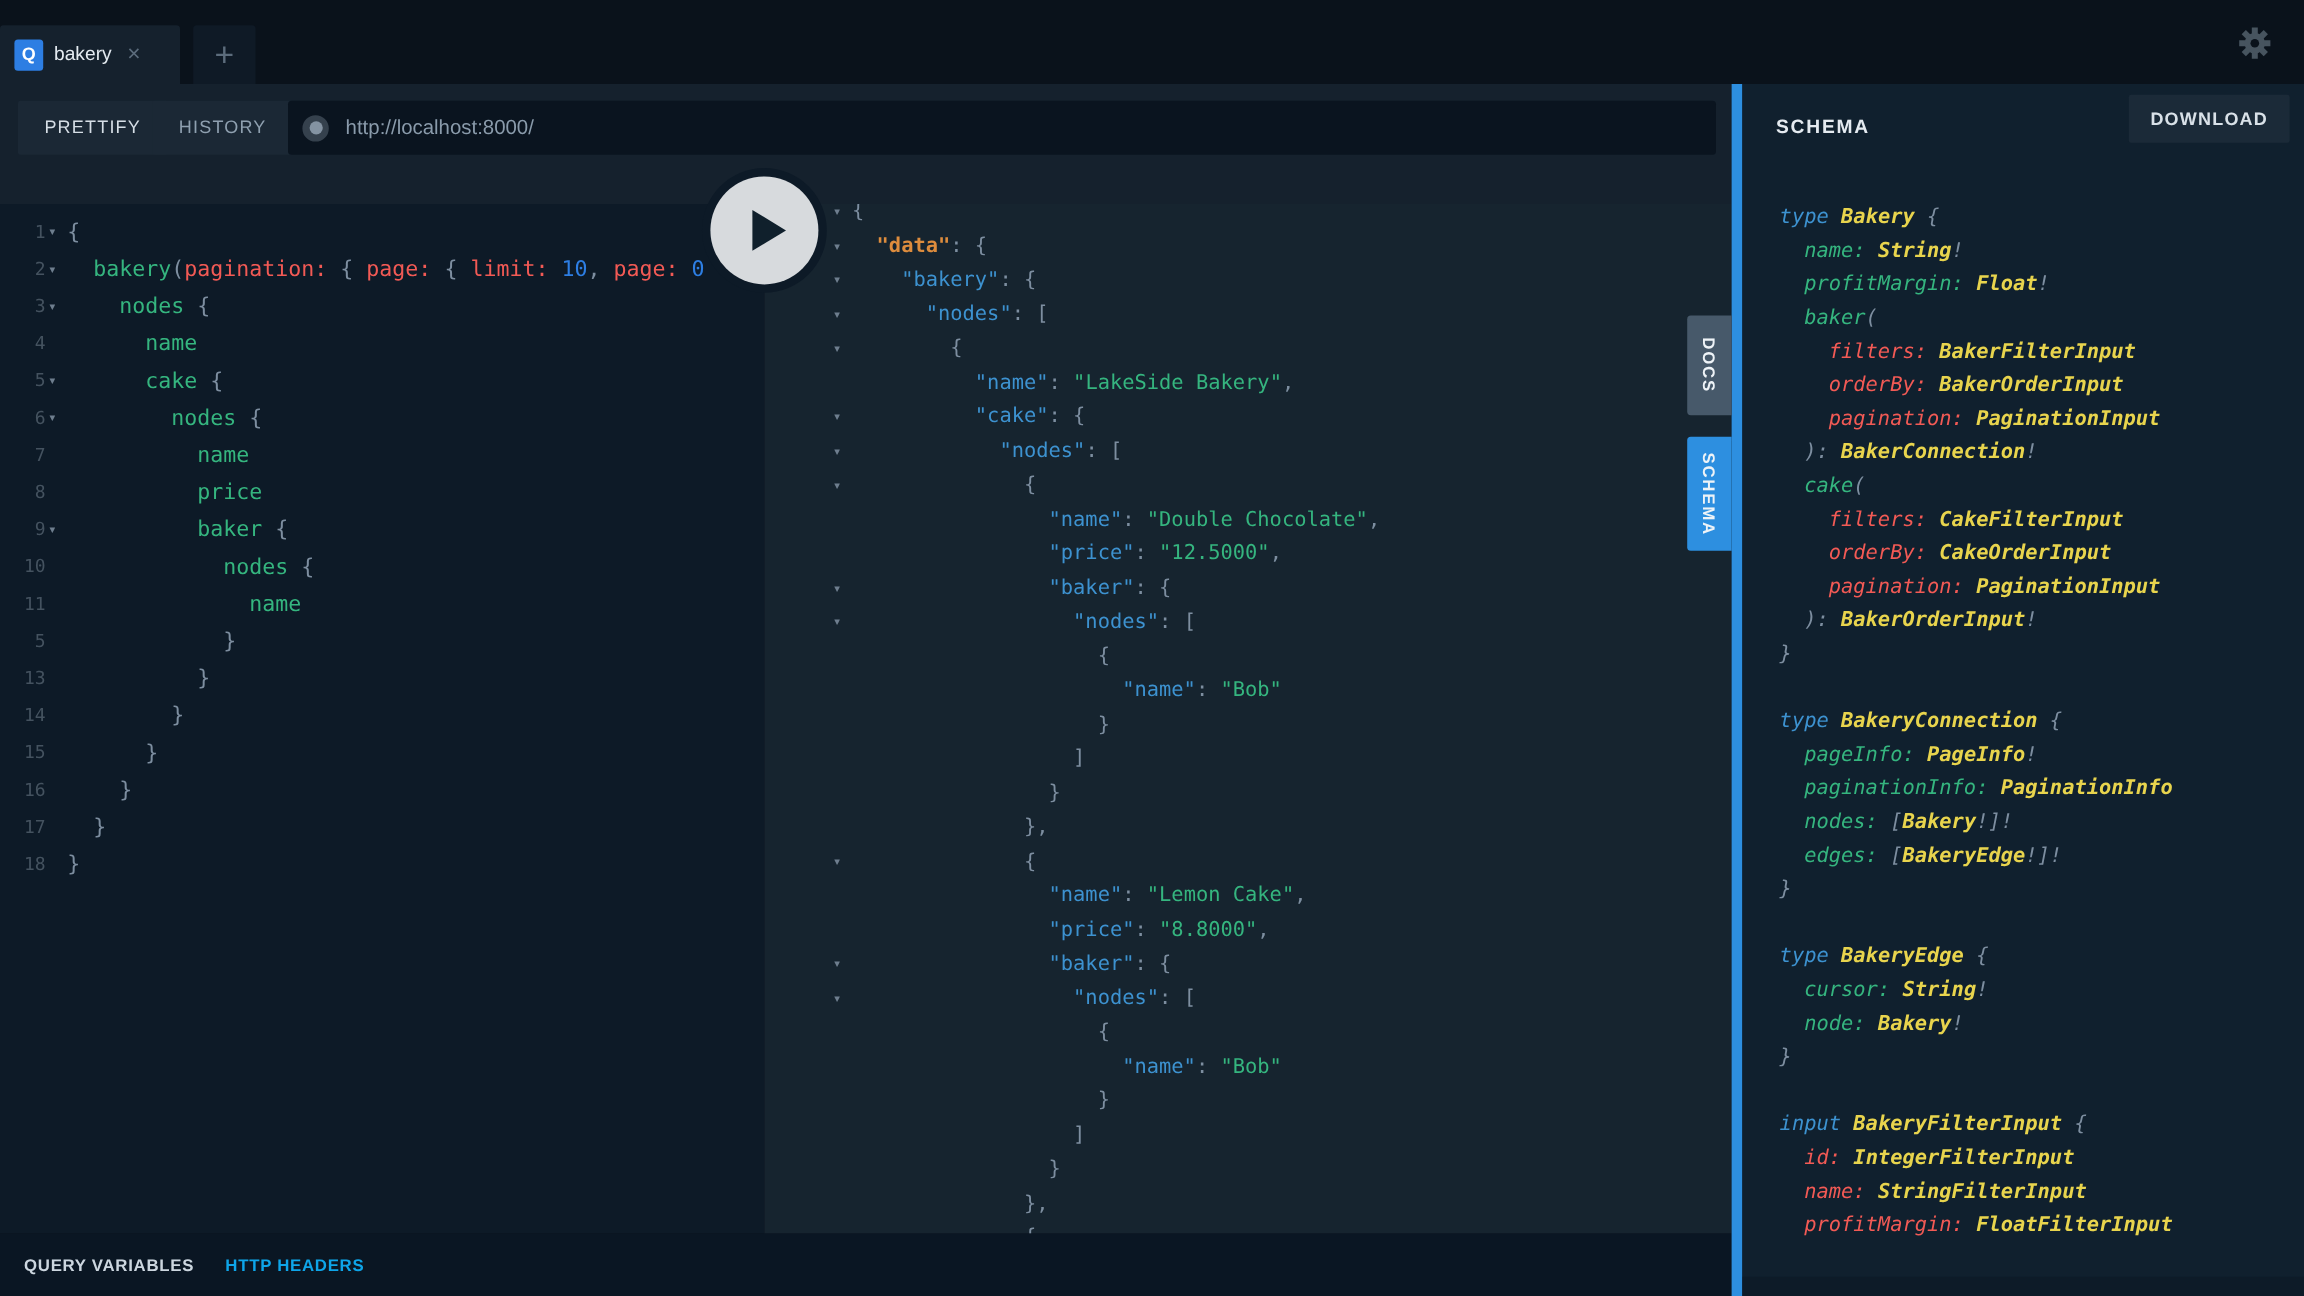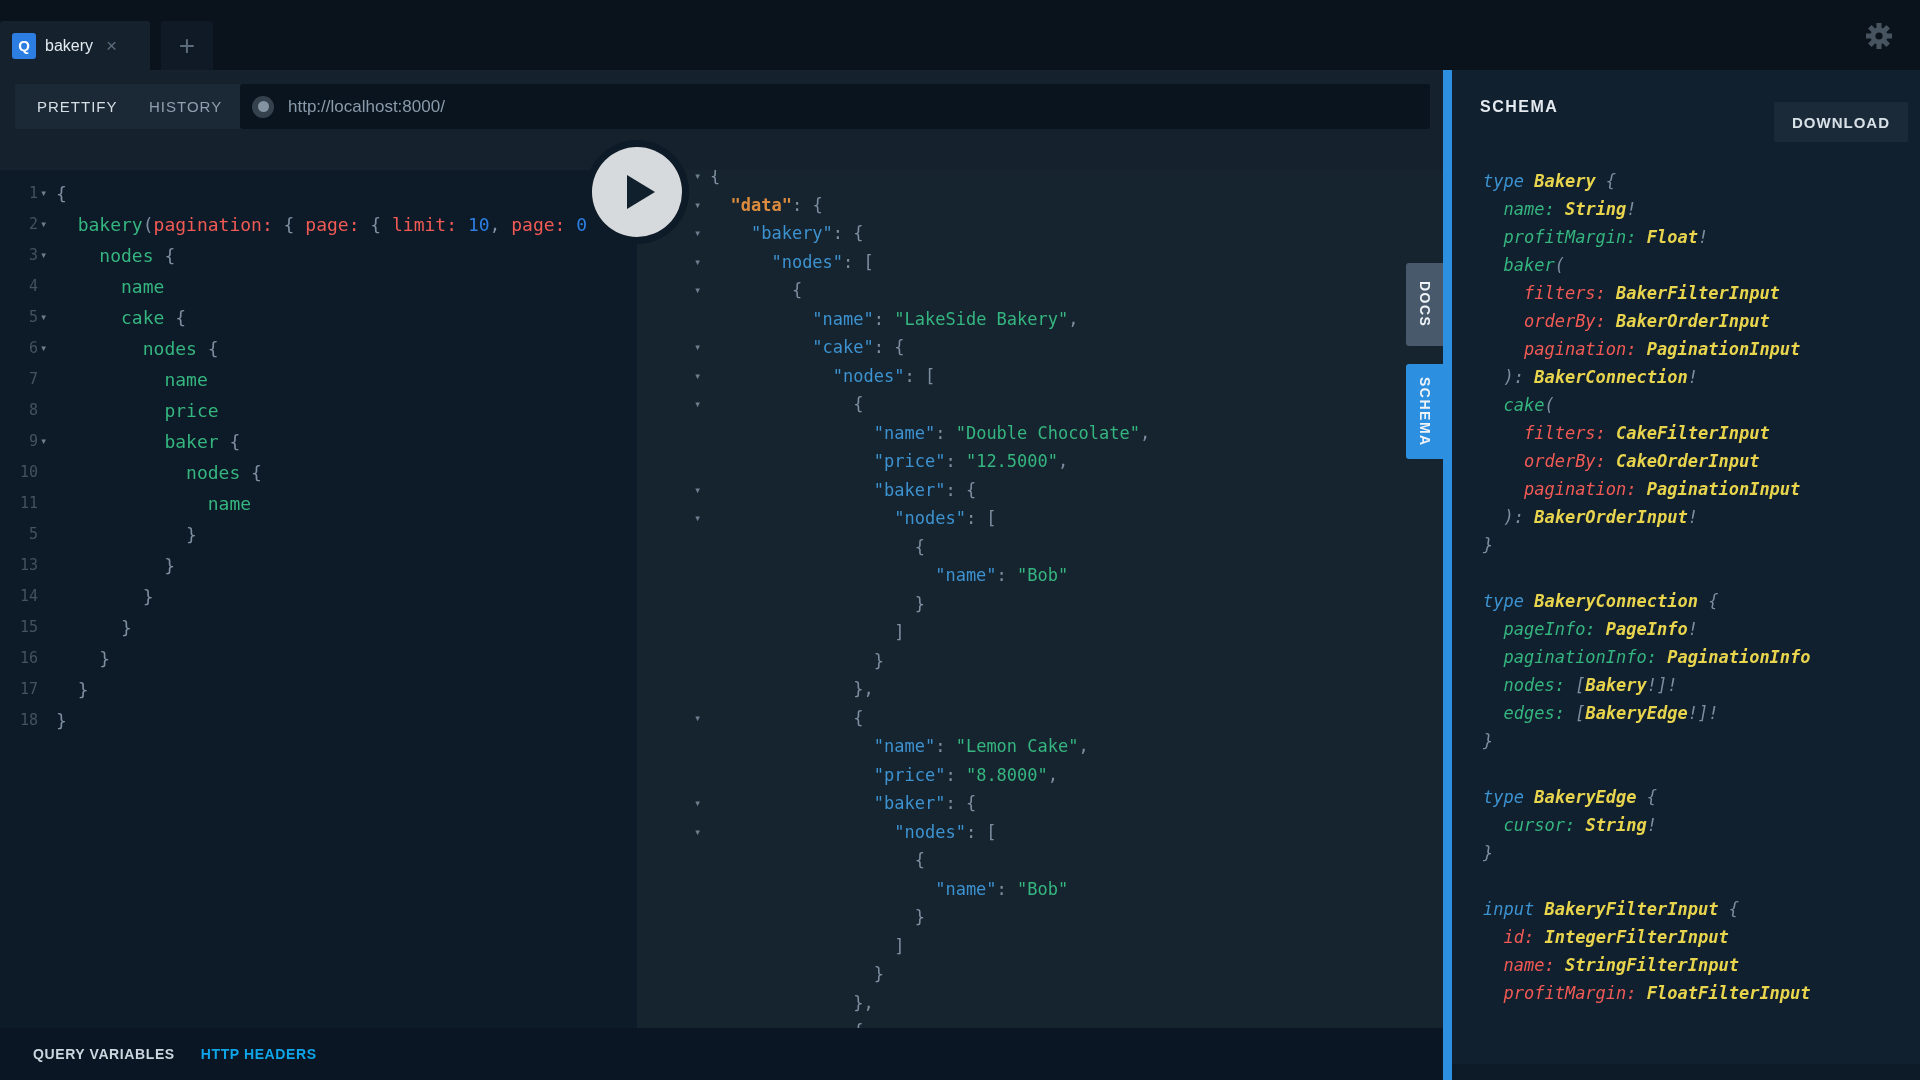--- a/index.html
+++ b/index.html
@@ -46,28 +46,28 @@
     display:flex; align-items:center; justify-content:center; flex:0 0 auto; }
   .url-dot i { display:block; width:11px; height:11px; border-radius:50%; background:#8493a2; }
   .url-input {
     flex:1; background:transparent; border:none; outline:none;
     color:#8a9bab; font-size:17px; font-family:"Liberation Sans", sans-serif;
   }
   
   .editor-pane   { position:absolute; left:0;      top:170px; width:637px;  height:858px; background:#0d1a27; overflow:hidden; }
   .response-pane { position:absolute; left:637px;  top:170px; width:806px;  height:858px; background:#16242f; overflow:hidden; }
   .footer        { position:absolute; left:0;      top:1028px; width:1443px; height:52px; background:#0a1623;
-                   display:flex; align-items:center; gap:26px; padding-left:33px; }
+                   display:flex; align-items:center; gap:26px; padding-left:20px; }
   .footer .qv { color:#ccd6df; font-weight:bold; font-size:14px; letter-spacing:0.6px; cursor:pointer; }
   .footer .hh { color:#0ea5e9; font-weight:bold; font-size:14px; letter-spacing:0.6px; cursor:pointer; }
   .divider { position:absolute; left:1443px; top:70px; width:9px; height:1010px; background:#2d8fe0; }
   .schema-pane { position:absolute; left:1452px; top:70px; width:468px; height:1010px; background:#10202e; overflow:hidden; }
   .schema-head { position:absolute; left:28px; top:28px; color:#e4eaf0; font-weight:bold; font-size:16px; letter-spacing:1.5px; }
   .download-btn {
-    position:absolute; left:322px; top:32px; width:134px; height:40px;
+    position:absolute; left:322px; top:9px; width:134px; height:40px;
     background:#1b2a38; border:none; border-radius:2px; color:#d9e1e8;
     font-family:"Liberation Sans", sans-serif; font-weight:bold; font-size:15px; letter-spacing:1px; cursor:pointer;
   }
   .schema-bottom-strip { position:absolute; left:0; bottom:0; width:468px; height:16px; background:#0d1b28; }
   
   .side-tab {
     position:absolute; width:37px; border-radius:3px 0 0 3px; cursor:pointer;
     display:flex; align-items:center; justify-content:center;
     writing-mode:vertical-rl; text-orientation:mixed;
     color:#eef3f7; font-weight:bold; font-size:14px; letter-spacing:1.5px;
@@ -242,20 +242,21 @@
         <div class="crow"></div>
         <div class="crow"><span class="c-kw">type</span><span class="c-pu"> </span><span class="c-t">BakeryConnection</span><span class="c-pu"> {</span></div>
         <div class="crow"><span class="c-pu">  </span><span class="c-f">pageInfo:</span><span class="c-pu"> </span><span class="c-t">PageInfo</span><span class="c-pu">!</span></div>
         <div class="crow"><span class="c-pu">  </span><span class="c-f">paginationInfo:</span><span class="c-pu"> </span><span class="c-t">PaginationInfo</span></div>
         <div class="crow"><span class="c-pu">  </span><span class="c-f">nodes:</span><span class="c-pu"> [</span><span class="c-t">Bakery</span><span class="c-pu">!]!</span></div>
         <div class="crow"><span class="c-pu">  </span><span class="c-f">edges:</span><span class="c-pu"> [</span><span class="c-t">BakeryEdge</span><span class="c-pu">!]!</span></div>
         <div class="crow"><span class="c-pu">}</span></div>
         <div class="crow"></div>
         <div class="crow"><span class="c-kw">type</span><span class="c-pu"> </span><span class="c-t">BakeryEdge</span><span class="c-pu"> {</span></div>
         <div class="crow"><span class="c-pu">  </span><span class="c-f">cursor:</span><span class="c-pu"> </span><span class="c-t">String</span><span class="c-pu">!</span></div>
+        <div class="crow"><span class="c-pu">  </span><span class="c-f">node:</span><span class="c-pu"> </span><span class="c-t">Bakery</span><span class="c-pu">!</span></div>
         <div class="crow"><span class="c-pu">}</span></div>
         <div class="crow"></div>
         <div class="crow"><span class="c-kw">input</span><span class="c-pu"> </span><span class="c-t">BakeryFilterInput</span><span class="c-pu"> {</span></div>
         <div class="crow"><span class="c-pu">  </span><span class="c-a">id:</span><span class="c-pu"> </span><span class="c-t">IntegerFilterInput</span></div>
         <div class="crow"><span class="c-pu">  </span><span class="c-a">name:</span><span class="c-pu"> </span><span class="c-t">StringFilterInput</span></div>
         <div class="crow"><span class="c-pu">  </span><span class="c-a">profitMargin:</span><span class="c-pu"> </span><span class="c-t">FloatFilterInput</span></div>
       </div>
     <div class="schema-bottom-strip"></div>
   </div>
 

